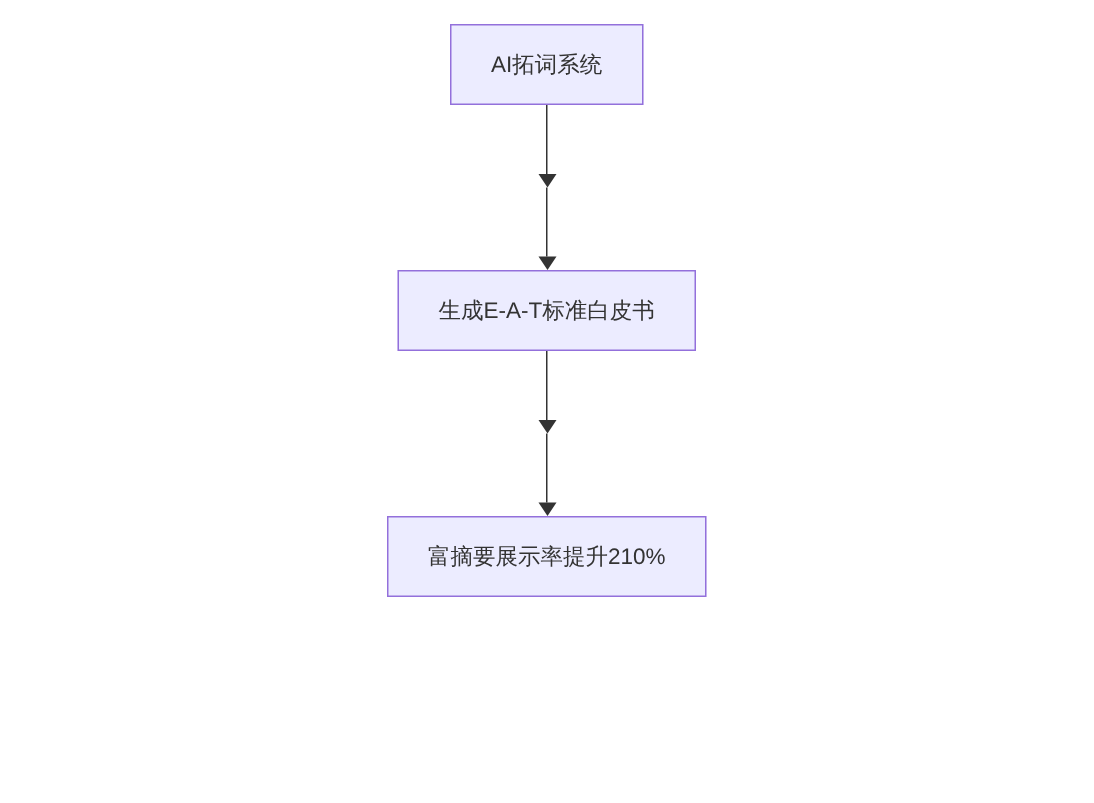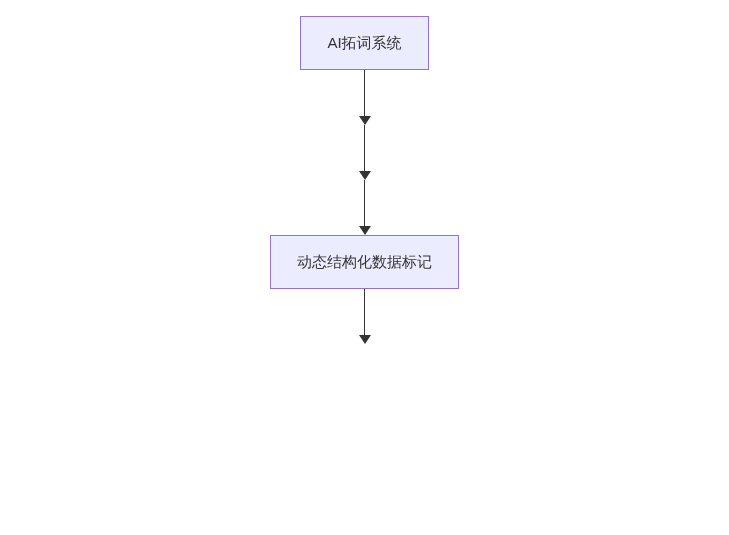--- a/index.html
+++ b/index.html
@@ -67,29 +67,32 @@
     <div class="line"></div>
     <div class="head"></div>
   </div>
 
 
   <div class="arrow">
     <div class="line"></div>
     <div class="head"></div>
   </div>
 
-
-  <div class="arrow">
-    <div class="line"></div>
-    <div class="head"></div>
-  </div>
-
   <div class="node">
-    <span>动态结构化数据标记</span>
+    <span>生成E-A-T标准白皮书</span>
   </div>
 
   <div class="arrow">
     <div class="line"></div>
     <div class="head"></div>
   </div>
 
 
+  <div class="arrow">
+    <div class="line"></div>
+    <div class="head"></div>
+  </div>
+
+  <div class="node">
+    <span>富摘要展示率提升210%</span>
+  </div>
+
 </div>
 
 </body></html>

